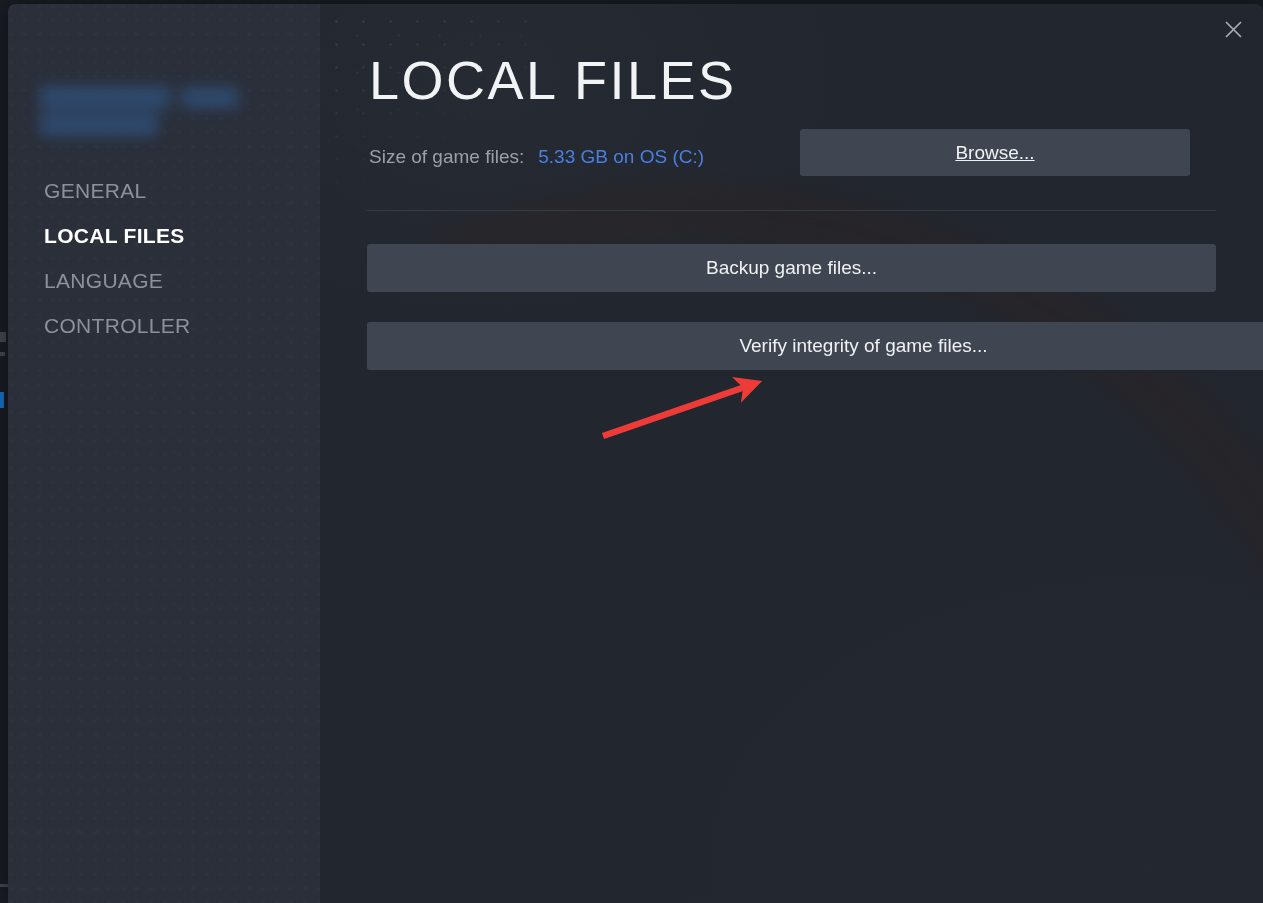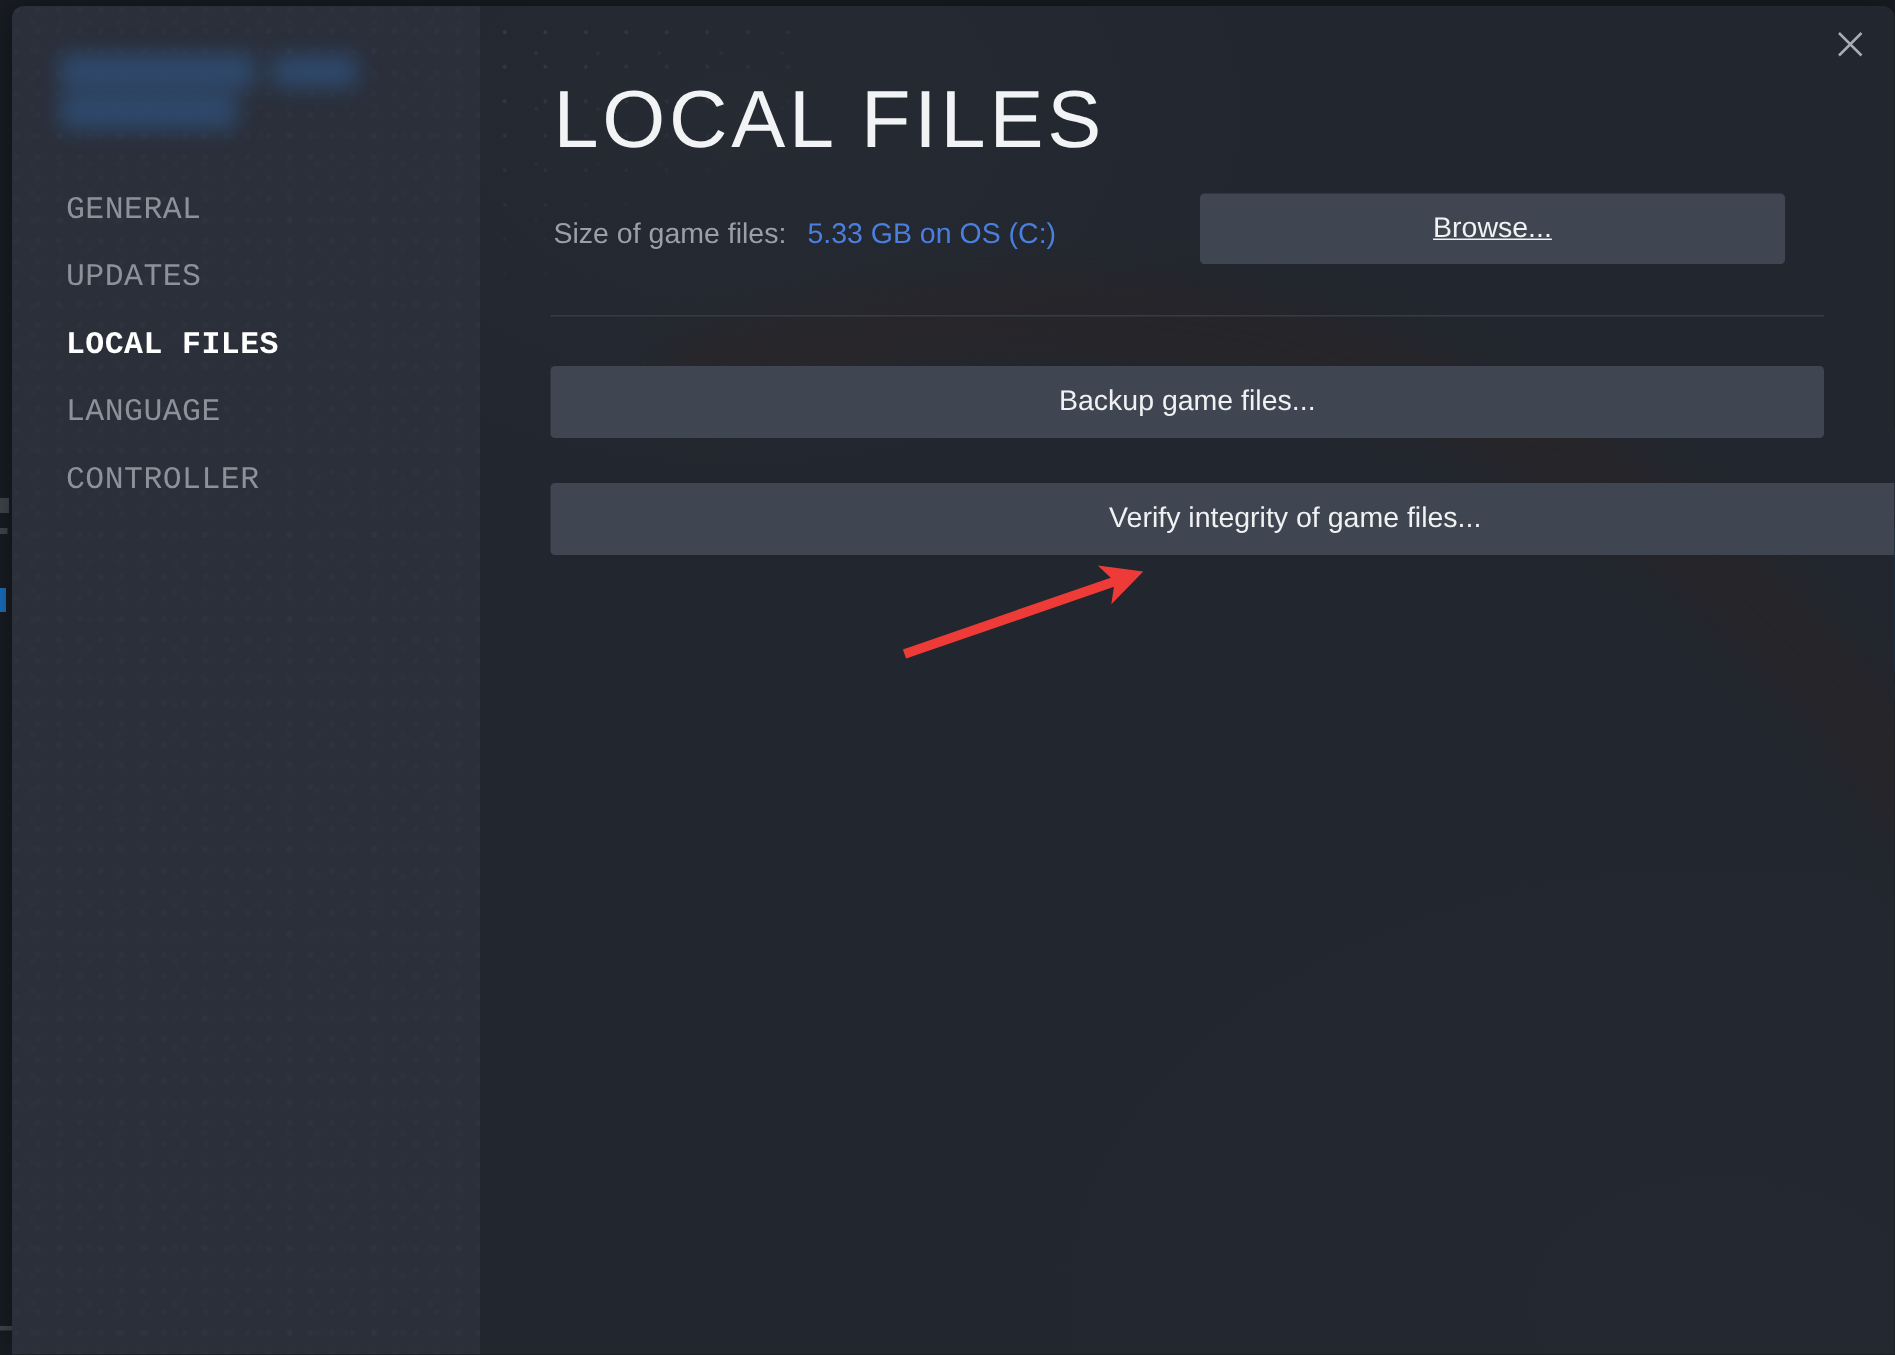--- a/index.html
+++ b/index.html
@@ -47,22 +47,21 @@
   
   #dialog-sidebar {
     position: relative;
     width: 312px;
     flex: 0 0 312px;
     background: #2a2f3a;
     background-image:
       radial-gradient(circle at 22% 18%, rgba(255,255,255,.016) 0 2px, transparent 2px),
       radial-gradient(circle at 72% 55%, rgba(255,255,255,.012) 0 2px, transparent 2px);
     background-size: 14px 14px, 19px 19px;
-    padding-top: 28px;
-    font-family: Liberation Mono, monospace;
+    padding-top: 78px;
   }
 
   .game-title-redacted {
     margin-left: 28px;
     width: 202px;
     height: 62px;
     position: relative;
     filter: blur(7px);
     opacity: .92;
   }
@@ -255,21 +254,20 @@
   <div id="dialog-sidebar">
 
     <div class="game-title-redacted">
       <span class="redact-bar rb1"></span>
       <span class="redact-bar rb2"></span>
       <span class="redact-bar rb3"></span>
     </div>
 
     <ul id="sidebar-nav">
       <li class="nav-item">GENERAL</li>
-      <li class="nav-item">UPDATES</li>
       <li class="nav-item active">LOCAL FILES</li>
       <li class="nav-item">LANGUAGE</li>
       <li class="nav-item">CONTROLLER</li>
     </ul>
   </div>
 
   <div id="dialog-content">
     <div id="content-art"></div>
 
     <div id="content-inner">

